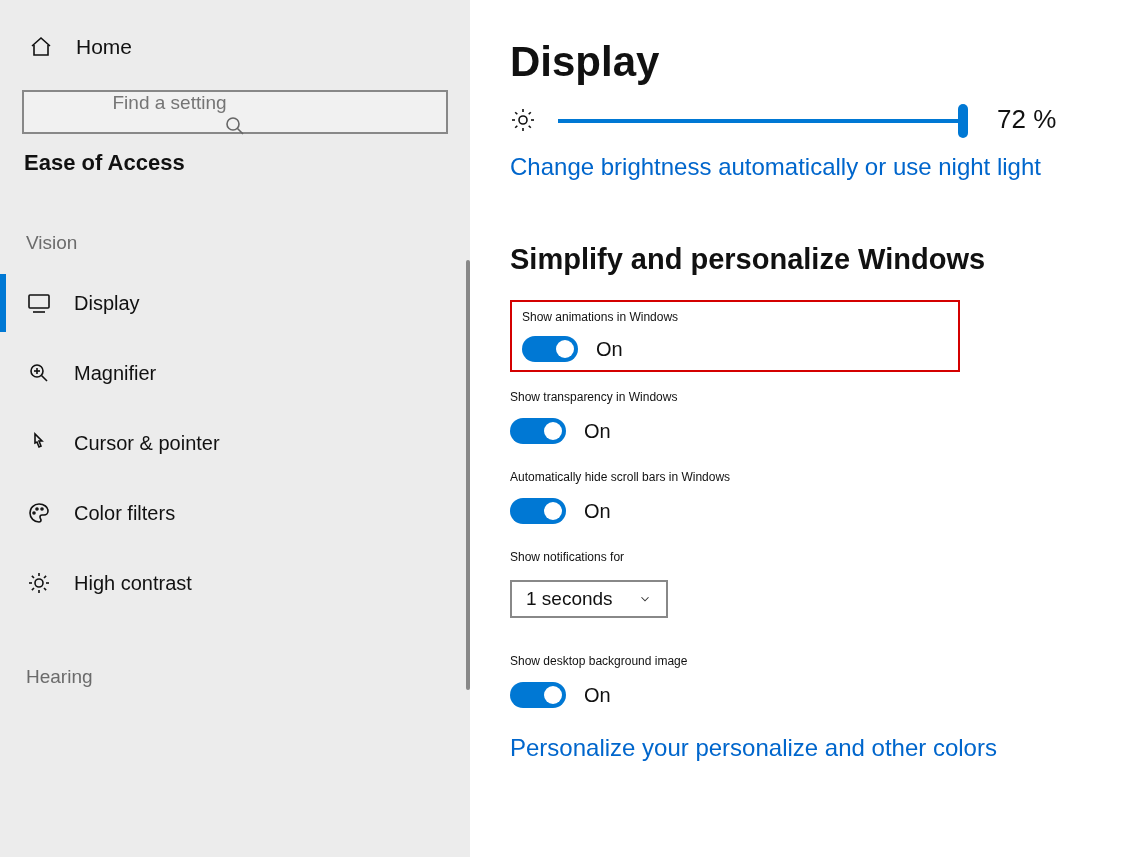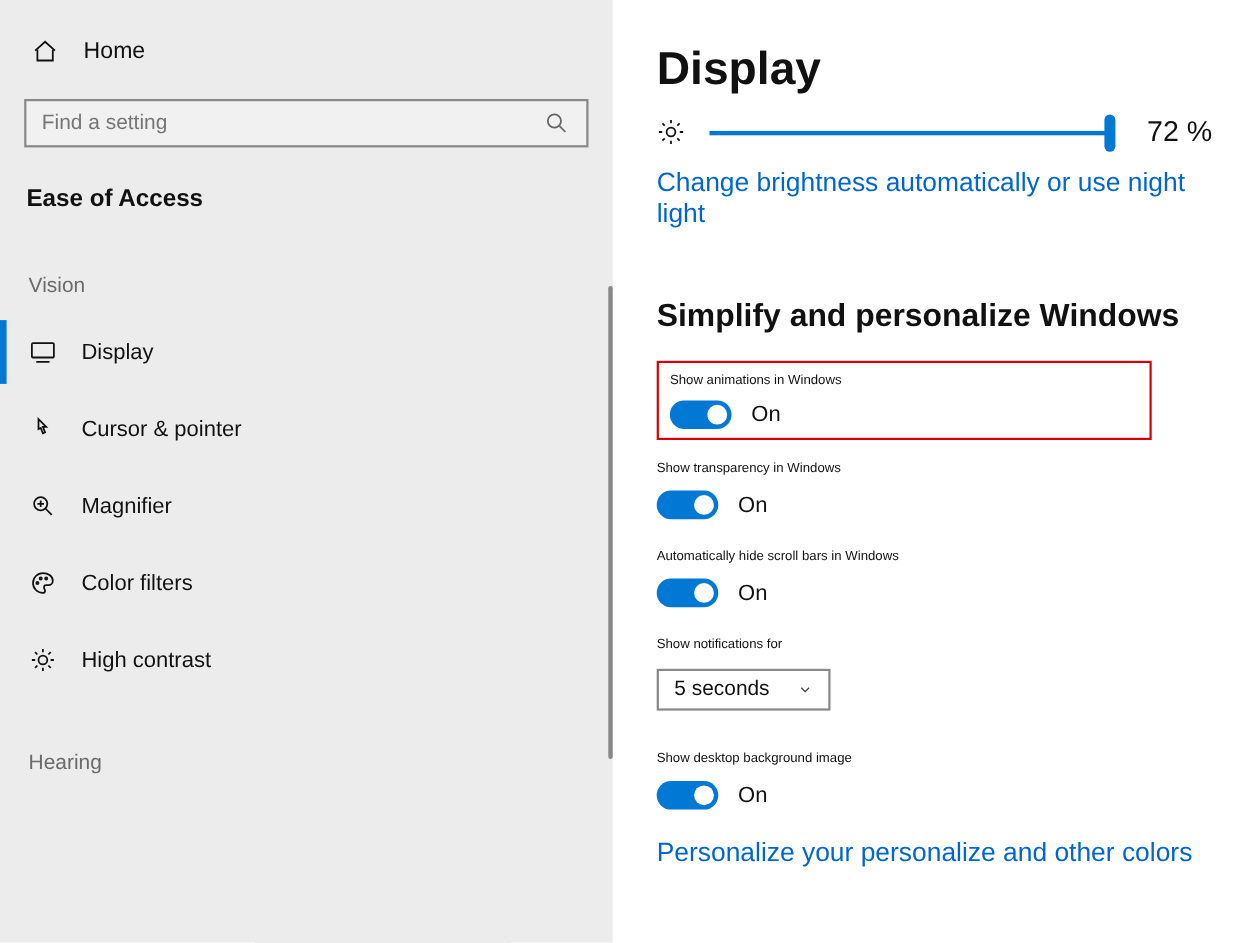--- a/index.html
+++ b/index.html
@@ -9,21 +9,21 @@
     font-size: 15px;
     color: #111;
     background: #fff;
     width: 1132px;
     height: 857px;
     overflow: hidden;
     display: flex;
   }
   
   .sidebar {
-    width: 557px;
+    width: 470px;
     background: #ececec;
     padding: 26px 0 0 0;
     position: relative;
   }
   .home-row {
     display: flex;
     align-items: center;
     gap: 22px;
     padding: 8px 0 8px 28px;
     font-size: 21px;
@@ -32,34 +32,35 @@
   }
   .search-wrap {
     margin: 22px 22px 0 22px;
   }
   .search-box {
     display: flex;
     align-items: center;
     border: 2px solid #888;
     background: #f1f1f1;
     height: 44px;
-    padding: 12px 14px;
+    padding: 0 14px;
+    flex-direction: column;
   }
   .search-box input {
     flex: 1;
     border: none;
     background: transparent;
     font-size: 19px;
     color: #555;
     outline: none;
   }
   .section-label {
     font-size: 22px;
     font-weight: 600;
-    padding: 33px 0 8px 24px;
+    padding: 16px 0 8px 24px;
   }
   .group-label {
     font-size: 19px;
     color: #6b6b6b;
     padding: 48px 0 14px 26px;
   }
   .nav-item {
     display: flex;
     align-items: center;
     gap: 22px;
@@ -242,36 +243,36 @@
         <rect x="2" y="4" width="20" height="13" rx="1"></rect>
           <line x1="6" y1="21" x2="18" y2="21"></line>
       </svg>
     </span>
     <span>Display</span>
   </div>
 
   <div class="nav-item">
     <span class="icon-slot">
       <svg viewBox="0 0 24 24" fill="none" stroke="currentColor" stroke-width="1.6">
-        <path d="M8 3v9l2-1 2 5 2-1-2-5h3L8 3z"></path>
-      </svg>
-    </span>
-    <span>Cursor &amp; pointer</span>
-  </div>
-
-  <div class="nav-item">
-    <span class="icon-slot">
-      <svg viewBox="0 0 24 24" fill="none" stroke="currentColor" stroke-width="1.6">
         <circle cx="10" cy="10" r="6"></circle>
           <line x1="20" y1="20" x2="14.5" y2="14.5"></line>
         <line x1="10" y1="7" x2="10" y2="13"></line>
           <line x1="7" y1="10" x2="13" y2="10"></line>
       </svg>
     </span>
     <span>Magnifier</span>
+  </div>
+
+  <div class="nav-item">
+    <span class="icon-slot">
+      <svg viewBox="0 0 24 24" fill="none" stroke="currentColor" stroke-width="1.6">
+        <path d="M8 3v9l2-1 2 5 2-1-2-5h3L8 3z"></path>
+      </svg>
+    </span>
+    <span>Cursor &amp; pointer</span>
   </div>
 
   <div class="nav-item">
     <span class="icon-slot">
       <svg viewBox="0 0 24 24" fill="none" stroke="currentColor" stroke-width="1.6">
         <path d="M12 3a9 9 0 100 18c1.5 0 2-1 2-2s-1-1.5-1-3 1-2 2-2h2a4 4 0 004-4c0-4-4-7-9-7z"></path>
         <circle cx="7" cy="12" r="1"></circle>
           <circle cx="10" cy="8" r="1"></circle>
           <circle cx="15" cy="8" r="1"></circle>
       </svg>
@@ -352,21 +353,21 @@
     <div class="toggle-label">Automatically hide scroll bars in Windows</div>
     <div class="toggle-row">
       <div class="toggle"></div>
       <span class="toggle-state">On</span>
     </div>
   </div>
 
   <div class="toggle-block">
     <div class="toggle-label">Show notifications for</div>
     <div class="select-box">
-      <span>5 seconds</span>
+      <span>1 seconds</span>
       <span class="chevron">
         <svg viewBox="0 0 24 24" fill="none" stroke="#333" stroke-width="1.8">
           <polyline points="6 9 12 15 18 9"></polyline>
         </svg>
       </span>
     </div>
   </div>
 
   <div class="toggle-block" style="margin-top:36px;">
     <div class="toggle-label">Show desktop background image</div>

